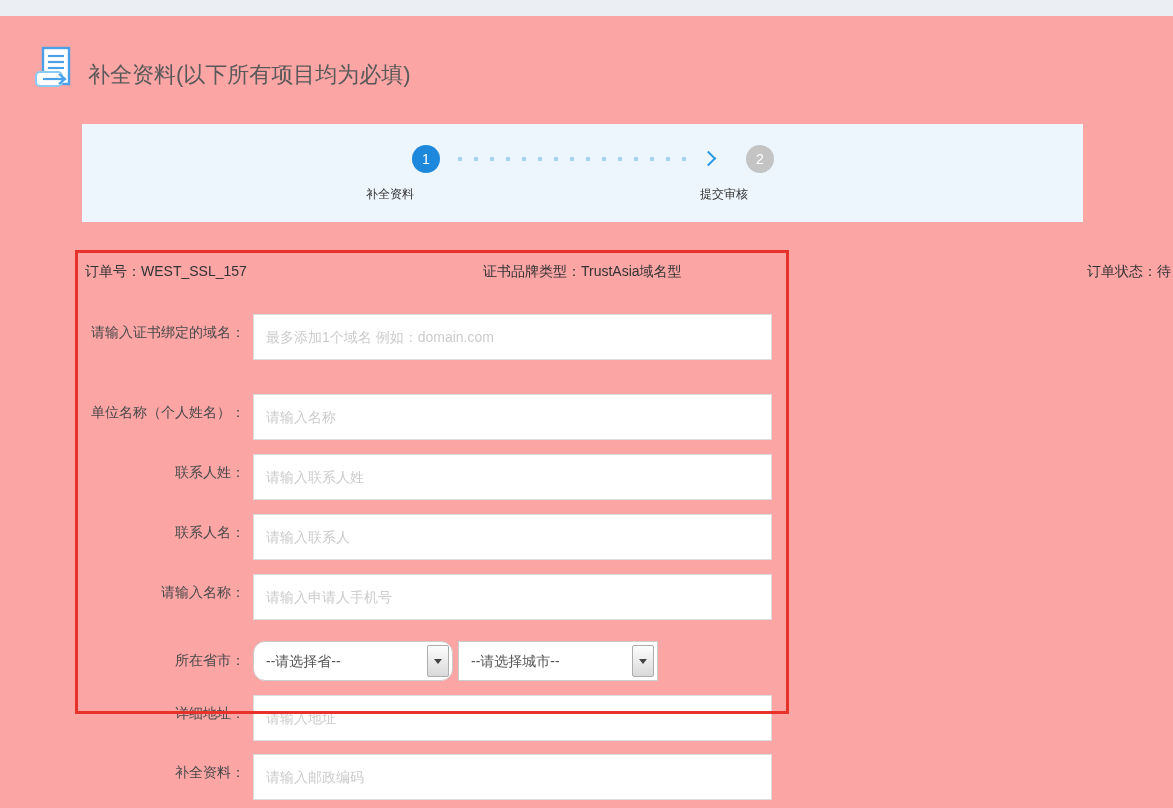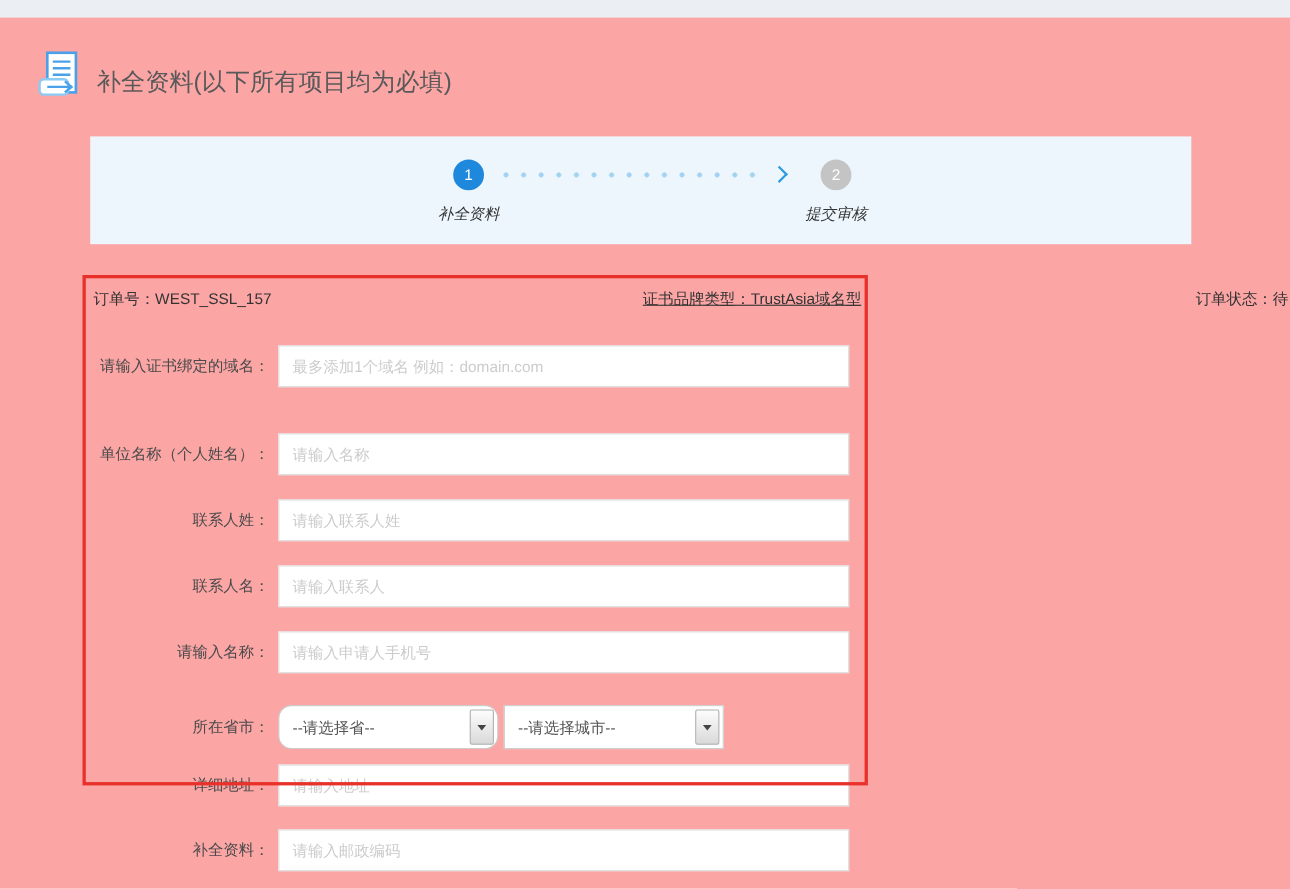--- a/index.html
+++ b/index.html
@@ -20,38 +20,38 @@
   .stepper { position:absolute; left:82px; top:124px; width:1001px; height:98px; background:#eef6fd; }
   .step-circle { position:absolute; width:28px; height:28px; border-radius:50%; color:#fff;
     font-size:14px; text-align:center; line-height:28px; }
   .step-1 { left:330px; top:21px; background:#1e88dc; }
   .step-2 { left:664px; top:21px; background:#c4c4c4; }
   .step-dots { position:absolute; left:366px; top:27px; width:247px; height:16px;
     background-image:radial-gradient(circle, #a3d2f0 2px, rgba(0,0,0,0) 2.6px);
     background-size:16px 16px; background-position:4px center; background-repeat:repeat-x; }
   .step-chevron { position:absolute; left:621px; top:29px; width:11px; height:11px;
     border-top:2px solid #2d9be2; border-right:2px solid #2d9be2; transform:rotate(45deg); }
-  .step-label { position:absolute; top:62px; width:120px; text-align:center; font-size:14px; color:#333;font-style:italic; }
+  .step-label { position:absolute; top:62px; width:120px; text-align:left; font-size:12px; color:#333; }
   .step-label-1 { left:284px; }
   .step-label-2 { left:618px; }
 
   
   .order-no   { position:absolute; left:85px;  top:263px; font-size:14px; color:#333; white-space:nowrap; }
-  .brand-type { position:absolute; left:483px; top:263px; width:300px; text-align:right; font-size:14px; color:#333; white-space:nowrap;text-decoration:underline; }
+  .brand-type { position:absolute; left:483px; top:263px; width:300px; text-align:left; font-size:14px; color:#333; white-space:nowrap; }
   .order-status { position:absolute; left:1087px; top:263px; font-size:14px; color:#333; white-space:nowrap; }
 
   
   .red-rect { position:absolute; left:75px; top:250px; width:714px; height:464px;
     border:3px solid #e8312a; pointer-events:none; z-index:10; }
 
   
   .form-row { position:absolute; left:0; width:790px; height:38px; }
   .form-label { position:absolute; left:0; top:0; width:245px; height:100%;
     text-align:right; font-size:14px; color:#4a4a4a; white-space:nowrap; }
-  .row-input { position:absolute; left:253px; top:0; width:519px; height:38px;
+  .row-input { position:absolute; left:253px; top:0; width:519px; height:46px;
     border:1px solid #ddd; background:#fff; font-size:14px; color:#333;
     padding:0 12px; outline:none; font-family:inherit; }
   .row-input::placeholder { color:#ccc; opacity:1; }
   .vc { display:flex; align-items:center; justify-content:flex-end;padding-left:8px; }
 
   .r1 { top:314px; } .r2 { top:394px; } .r3 { top:454px; } .r4 { top:514px; }
   .r5 { top:574px; } .r6 { top:641px; height:40px; } .r7 { top:695px; } .r8 { top:754px; }
 
   
   .select-box { position:absolute; top:0; width:200px; height:40px; border:1px solid #ccc;

